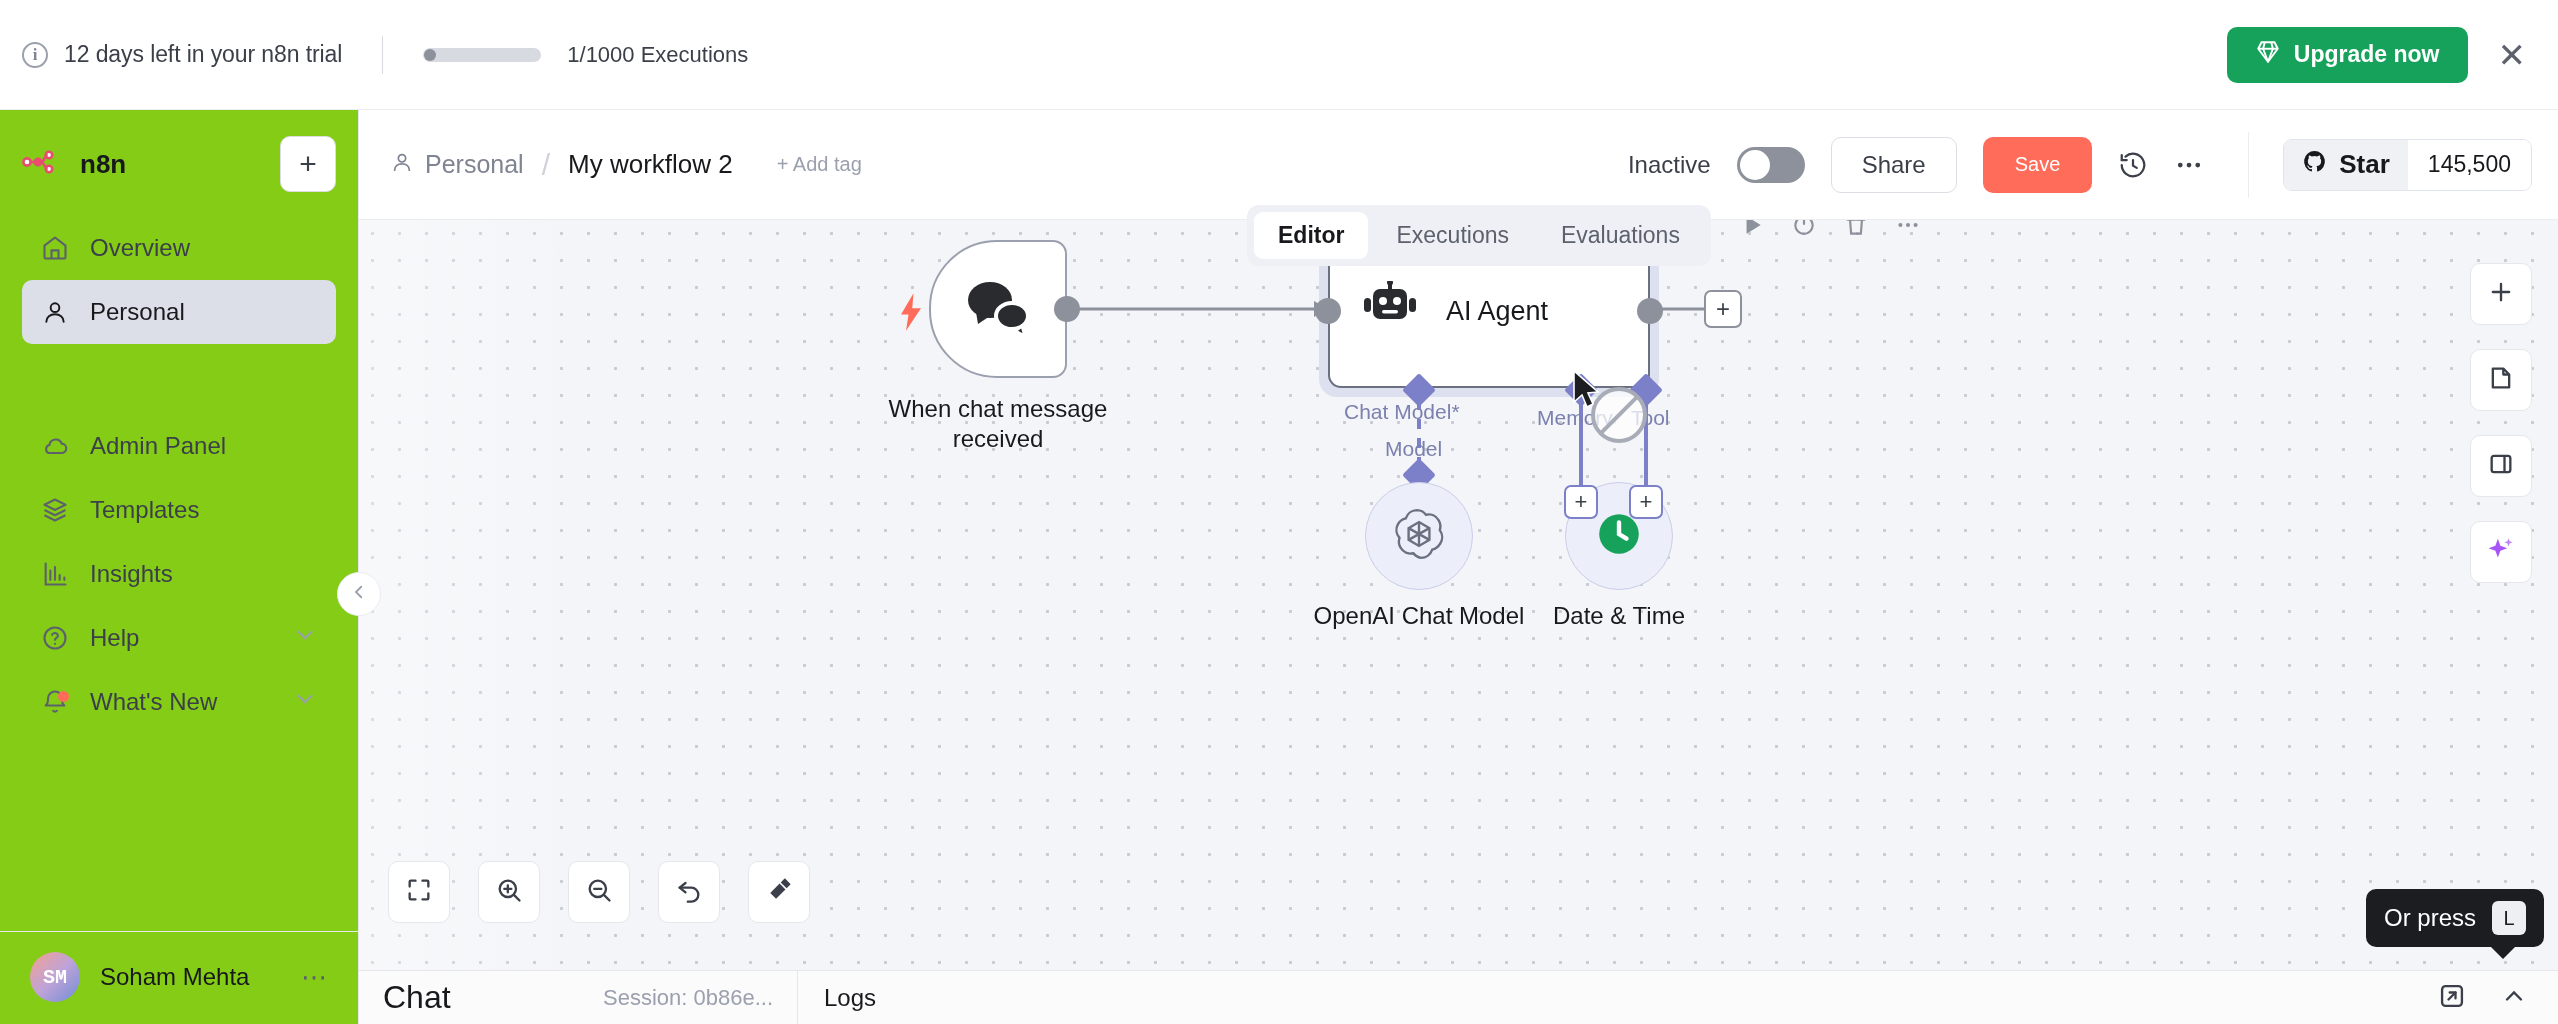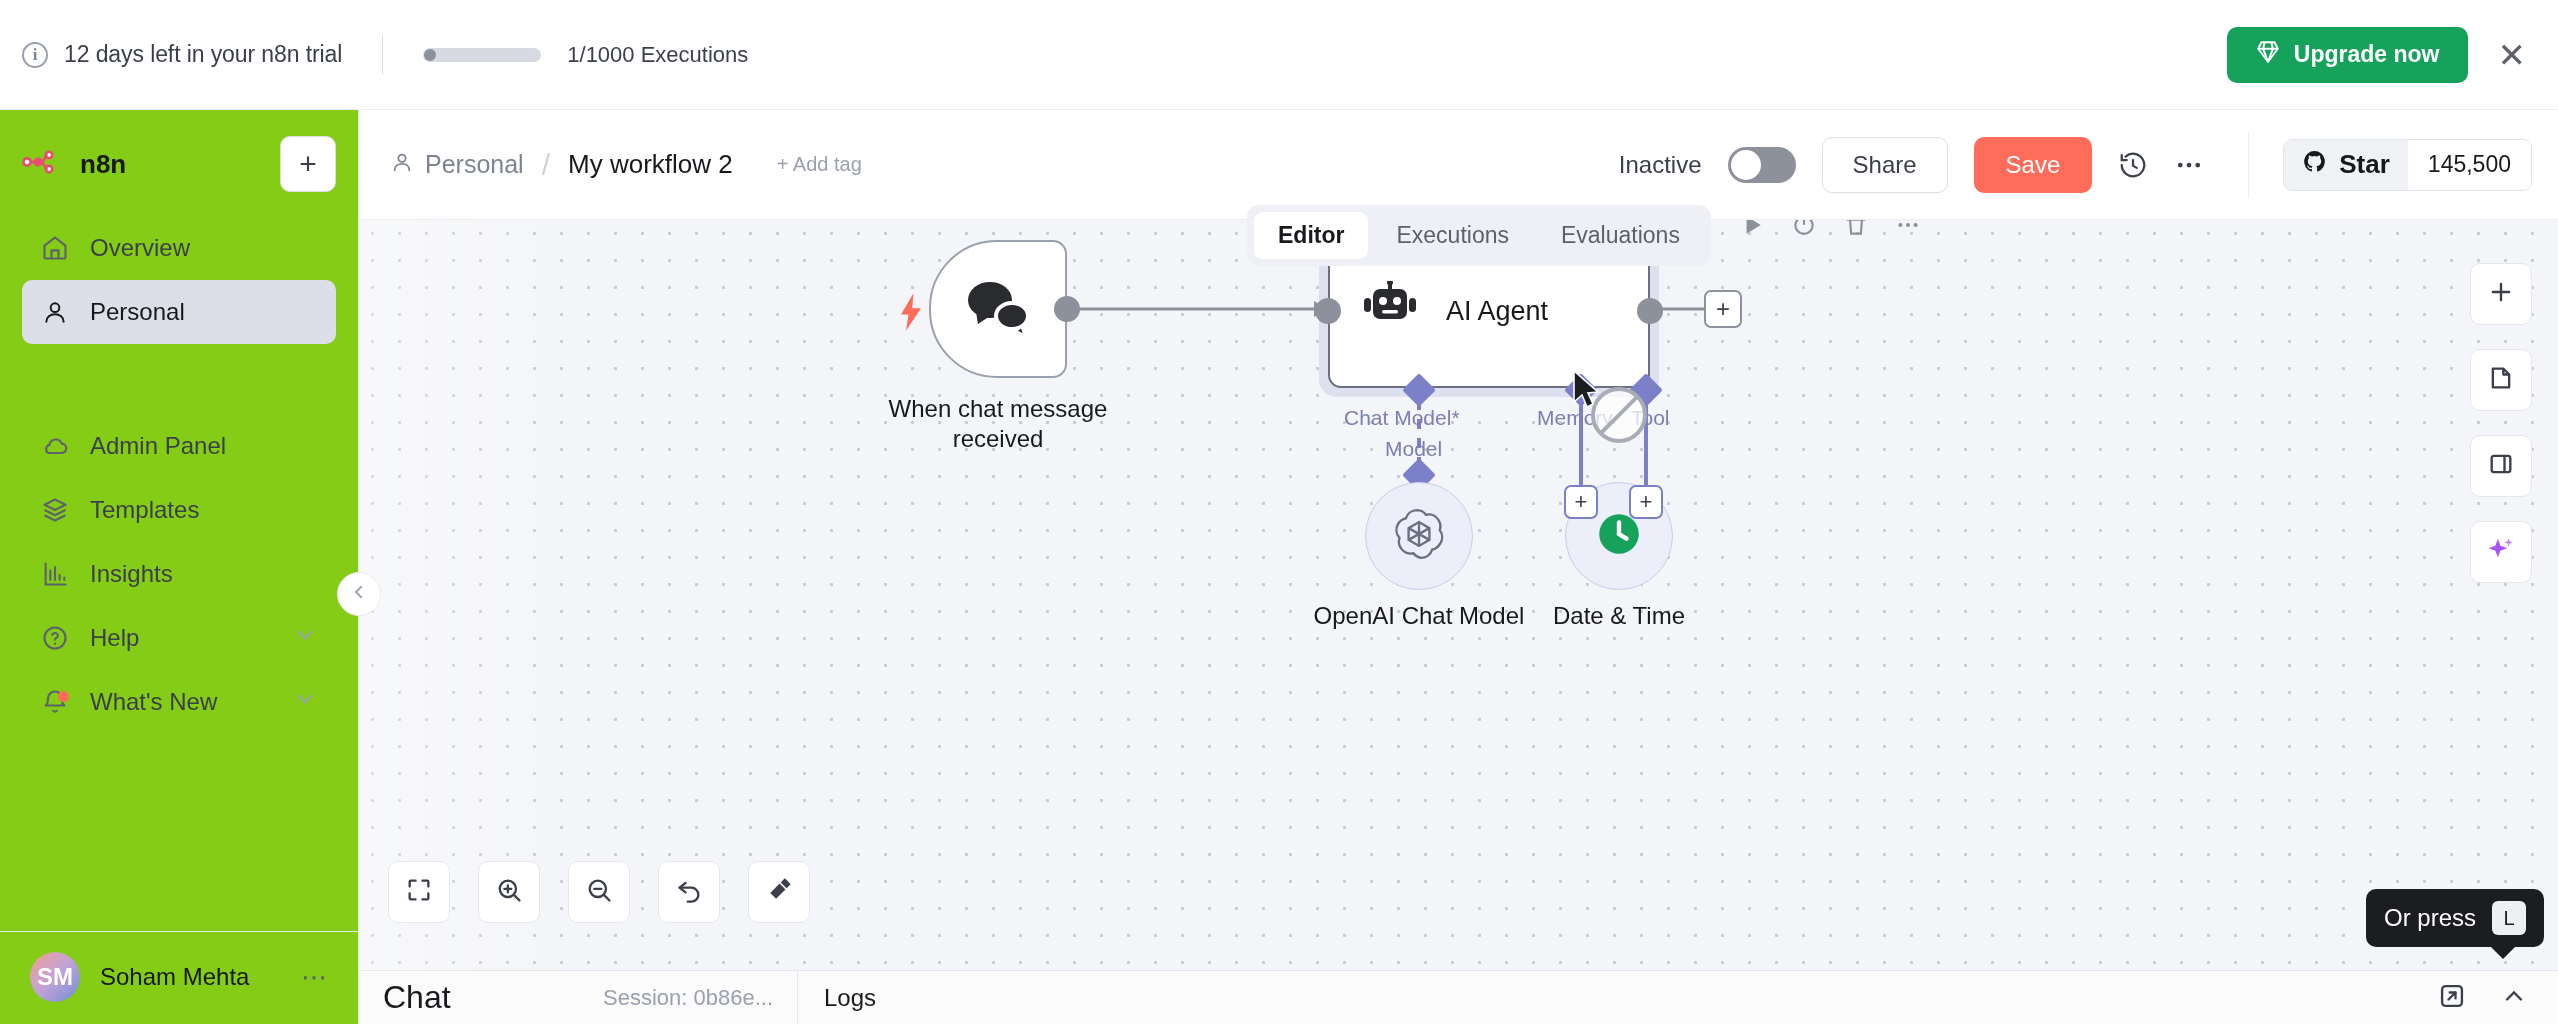--- a/index.html
+++ b/index.html
@@ -67,22 +67,22 @@
   }
   .sb-item.active { background: #dcdfe7; color: #18191c; }
   .sb-item .chev { margin-left: auto; color: #9aa0ad; }
   .sb-gap { height: 70px; }
   .sb-icon { width: 30px; height: 30px; display: flex; align-items: center; justify-content: center; flex: none; }
   .sb-bottom { margin-top: auto; border-top: 1px solid #e6e7ec; padding: 20px 22px 22px 22px; }
   .sb-user { display: flex; align-items: center; gap: 20px; padding: 0 8px; cursor: pointer; }
   .avatar {
     width: 50px; height: 50px; border-radius: 50%; flex: none;
     background: linear-gradient(135deg,#f4a08f 0%,#bfa3d8 50%,#6f8dd6 100%);
-    color: #fff; font-size: 24px; font-weight: bold;
-    display: flex; align-items: center; justify-content: center;
+    color: #fff; font-size: 20px; font-weight: bold;
+    display: flex; align-items: center; justify-content: center; font-family: Liberation Mono, monospace;
   }
   .sb-user-name { font-size: 24px; color: #18191c; }
   .sb-user-dots { margin-left: auto; font-size: 26px; color: #5c616c; letter-spacing: 1px; }
   .bell-dot {
     position: absolute; width: 11px; height: 11px; border-radius: 50%;
     background: #ff6d5a; margin-left: 16px; margin-top: -12px;
   }
 
   
   .collapse-handle {
@@ -109,21 +109,21 @@
     position: relative; cursor: pointer;
   }
   .toggle-knob { position: absolute; left: 3px; top: 3px; width: 30px; height: 30px; border-radius: 50%; background: #fff; }
   .share-btn {
     height: 56px; padding: 0 30px; border: 1px solid #dcdee4; background: #fff;
     border-radius: 10px; font-size: 24px; color: #3b3f49; cursor: pointer;
     font-family: "Liberation Sans", sans-serif;
   }
   .save-btn {
     height: 56px; padding: 0 32px; border: none; background: #ff6d5a;
-    border-radius: 10px; font-size: 24px; color: #fff; cursor: pointer;
+    border-radius: 10px; font-size: 20px; color: #fff; cursor: pointer;
     font-family: "Liberation Sans", sans-serif;
   }
   .icon-btn { color: #3b3f49; cursor: pointer; display: flex; align-items: center; justify-content: center; }
   .hdr-div { width: 1px; height: 66px; background: #ecedf1; margin: 0 8px 0 18px; }
   .gh-star {
     display: flex; align-items: center; height: 52px; border: 1px solid #dfe3ea;
     border-radius: 9px; overflow: hidden; cursor: pointer;
   }
   .gh-left {
     display: flex; align-items: center; gap: 12px; background: #eff1f5;
@@ -569,21 +569,21 @@
     </div>
 
     <div class="endpoint-dot" style="position:absolute;left:695px;top:76px;"></div>
 
     <div class="plus-box-grey" style="left:1345px;top:70px;">+</div>
 
     <div class="diamond" style="left:1048px;top:158px;"></div>
     <div class="diamond" style="left:1210px;top:158px;"></div>
     <div class="diamond" style="left:1275px;top:158px;"></div>
 
-    <div class="conn-label" style="left:985px;top:186px;">Chat Model*</div>
+    <div class="conn-label" style="left:985px;top:180px;">Chat Model*</div>
     <div class="conn-label" style="left:1178px;top:186px;">Memory</div>
     <div class="conn-label" style="left:1272px;top:186px;">Tool</div>
     <div class="conn-label" style="left:1026px;top:217px;">Model</div>
 
     <div class="diamond" style="left:1048px;top:243px;"></div>
     <div class="sub-node" style="left:1006px;top:262px;">
       <div class="sub-circle">
         <span>
           <svg width="52" height="52" viewBox="0 0 24 24" fill="none" stroke="#6b7080" stroke-width="1.1">
             <path d="M21.6 10.2a5.4 5.4 0 0 0-.5-4.5 5.5 5.5 0 0 0-5.9-2.6A5.4 5.4 0 0 0 11.1 1a5.5 5.5 0 0 0-5.2 3.8 5.4 5.4 0 0 0-3.6 2.6 5.5 5.5 0 0 0 .7 6.4 5.4 5.4 0 0 0 .5 4.5 5.5 5.5 0 0 0 5.9 2.6A5.4 5.4 0 0 0 12.9 23a5.5 5.5 0 0 0 5.2-3.8 5.4 5.4 0 0 0 3.6-2.6 5.5 5.5 0 0 0-.1-6.4z"></path>

